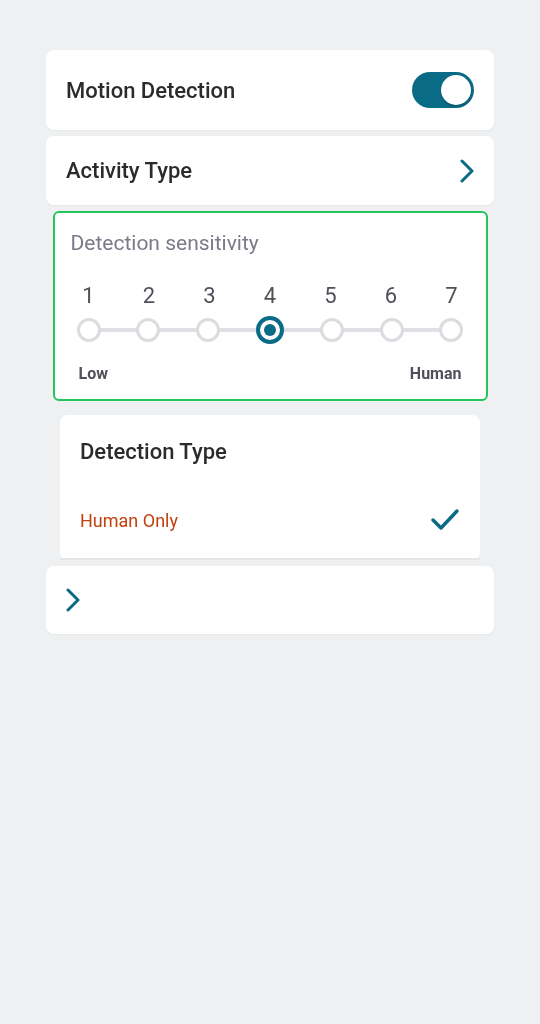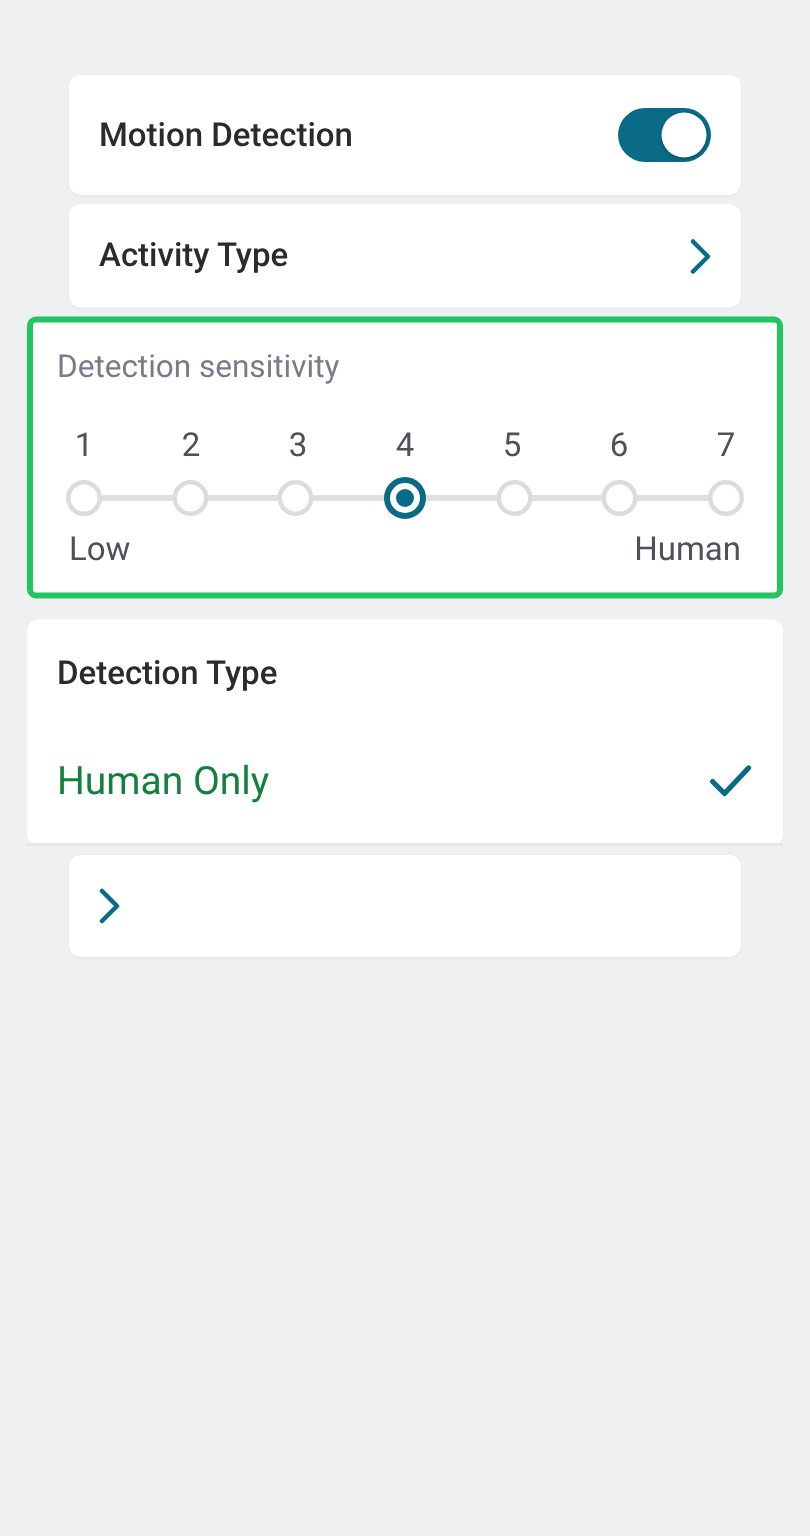--- a/index.html
+++ b/index.html
@@ -53,22 +53,22 @@
     .chevron {
       flex: 0 0 auto;
     }
     .chevron svg { display:block; }
 
     
     .sens-card {
       background: #fff;
       border-radius: 6px;
       margin: 6px auto;
-      width: 504px;
-      border: 4px solid #22c55e;
+      width: 435px;
+      border: 2px solid #22c55e;
       padding: 18px 14px 16px;
     }
     .sens-title {
       font-size: 21px;
       color: #7a7a8a;
       margin-bottom: 28px;
       padding-left: 2px;
     }
     .slider-wrap {
       position: relative;
@@ -127,46 +127,47 @@
       height: 12px;
       border-radius: 50%;
       background: #0a6b86;
       top: 50%;
       left: 50%;
       transform: translate(-50%, -50%);
     }
     .slider-ends {
       display: flex;
       justify-content: space-between;
-      margin-top: 8px;
-      font-size: 22px;
+      margin-top: 20px;
+      font-size: 16px;
       color: #50505a;
       padding: 0 2px;
+      font-weight: bold;
     }
 
     
     .type-card {
       background: #fff;
       border-radius: 8px;
       margin: 14px auto 6px;
-      width: 504px;
+      width: 420px;
     }
     .type-header {
       font-size: 22px;
       color: #2b2b2e;
       font-weight: 500;
       padding: 24px 20px 18px;
     }
     .type-option {
       display: flex;
       justify-content: space-between;
       align-items: center;
       padding: 26px 20px;
-      font-size: 26px;
-      color: #15803d;
+      font-size: 18px;
+      color: #c2410c;
       cursor: pointer;
     }
     .divider {
       height: 1px;
       background: #e6e6ea;
       margin: 0 0px;
     }
     .type-desc {
       padding: 20px 20px 28px;
       font-size: 21px;

